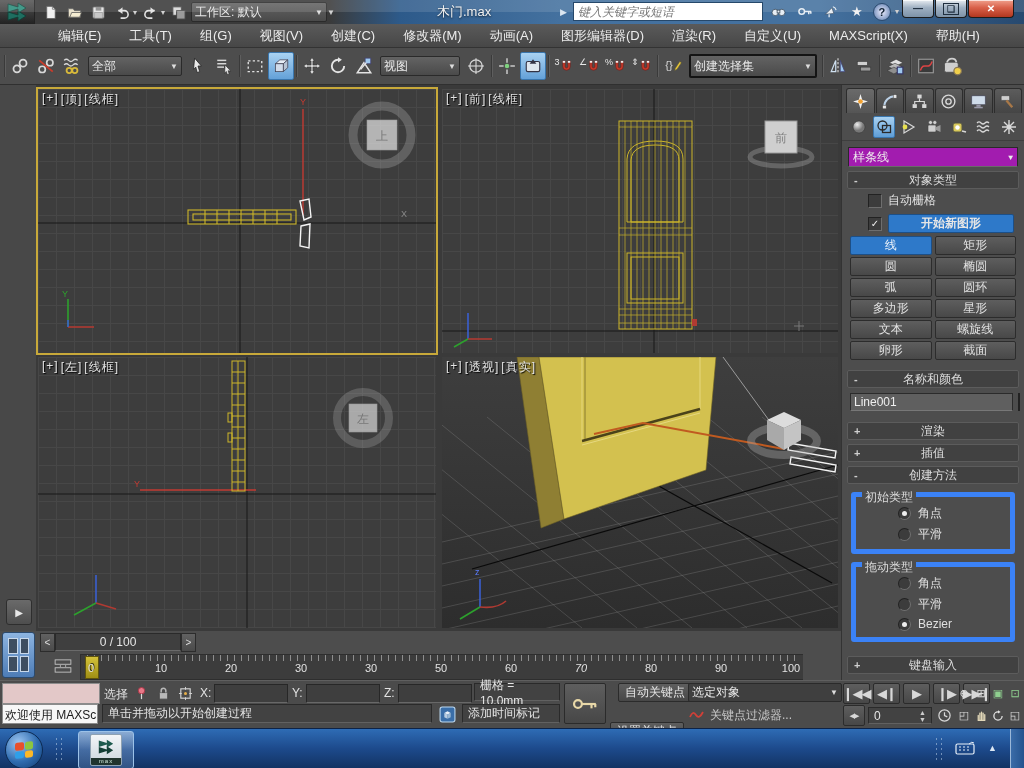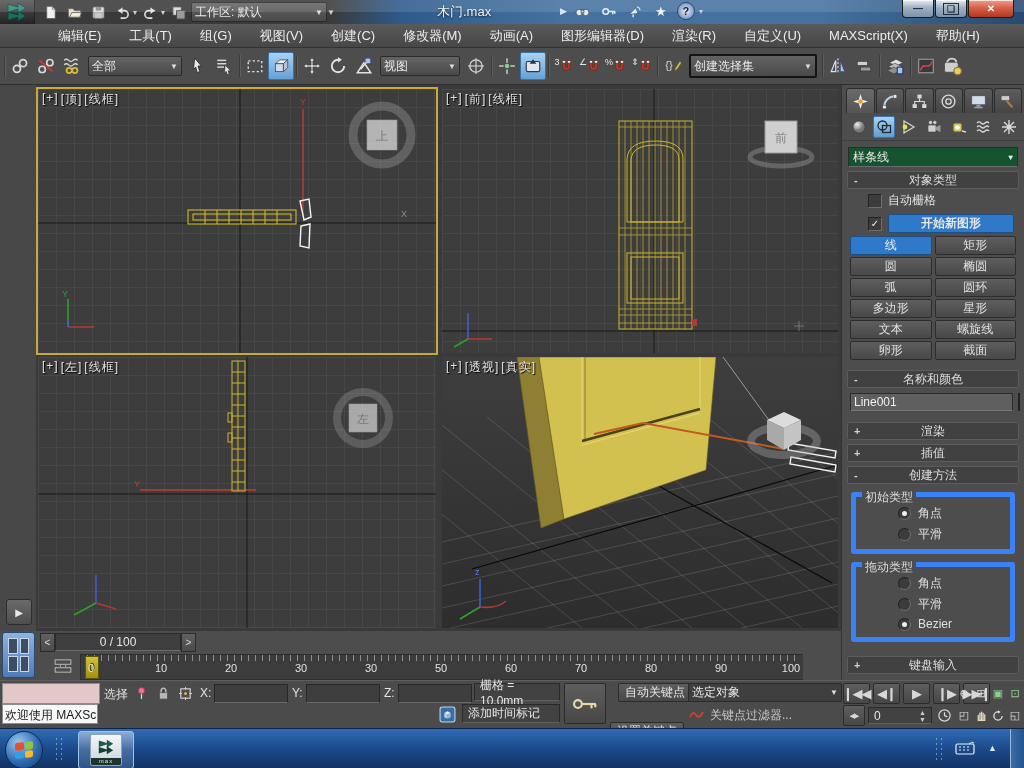--- a/index.html
+++ b/index.html
@@ -66,21 +66,21 @@
   .vcube{position:absolute;z-index:2;}
   
   #cmd-panel{position:absolute;left:841px;top:85px;width:183px;height:596px;background:#4d4d4d;box-sizing:border-box;border-left:1px solid #333;}
   .panel-tabs{display:flex;height:26px;align-items:flex-end;padding:2px 2px 0 4px;gap:1px;}
   .ptab{width:27px;height:24px;display:flex;align-items:center;justify-content:center;background:linear-gradient(#5c5c5c,#454545);
      border:1px solid #2d2d2d;border-bottom:none;border-radius:3px 3px 0 0;}
   .ptab.active{background:linear-gradient(#6a6a6a,#555);}
   .cat-row{display:flex;height:26px;align-items:center;padding:1px 2px 0 6px;gap:3px;border-bottom:1px solid #3e3e3e;}
   .cbtn{width:22px;height:22px;display:flex;align-items:center;justify-content:center;border-radius:2px;}
   .cbtn.active{background:linear-gradient(#a9d2f2,#5e9dd6);border:1px solid #3a76ad;box-sizing:border-box;}
-  .cat-dd{margin:6px 6px 2px 6px;height:18px;background:#14532d;border:1px solid #2a2a2a;border-bottom-color:#6a6a6a;
+  .cat-dd{margin:6px 6px 2px 6px;height:18px;background:#a21caf;border:1px solid #2a2a2a;border-bottom-color:#6a6a6a;
      display:flex;align-items:center;padding:0 4px;color:#ececec;font-family:Liberation Mono, monospace;}
   .cat-dd .dda{margin-left:auto;font-size:8px;}
   .rollout-h{margin:4px 5px 0 5px;height:16px;background:#414141;border:1px solid #5c5c5c;border-radius:2px;
      display:flex;align-items:center;color:#dedede;font-size:12px;position:relative;}
   .rstate{position:absolute;left:6px;font-weight:bold;font-size:11px;color:#cfcfcf;}
   .rtitle{margin:0 auto;}
   .objgrid{display:grid;grid-template-columns:1fr 1fr;gap:2px 3px;padding:3px 8px 6px 8px;}
   .obtn{height:17px;background:linear-gradient(#5e5e5e,#484848);border:1px solid #2c2c2c;border-radius:2px;
      display:flex;align-items:center;justify-content:center;color:#e2e2e2;font-size:12px;}
   .obtn.active{background:var(--hl-blue,#2e79c9);color:#eef4fb;border-color:#1d4f86;}
@@ -459,20 +459,21 @@
       </span>
     <div class="dd" id="ws-dd">
       <span>工作区: 默认</span>
       <span class="dda">▼</span>
     </div>
     <span class="mini-arrow">▼</span>
   </div>
   <span class="doc-title">木门.max</span>
   <div class="search-wrap">
     <span class="search-pre">▶</span>
+    <input id="search-input" placeholder="键入关键字或短语" style="">
     <span class="sico">
         <svg width="17" height="15">
           <use href="#s-binoc"></use>
         </svg>
       </span>
     <span class="sico">
         <svg width="16" height="15">
           <use href="#s-key"></use>
         </svg>
       </span>
@@ -1035,21 +1036,21 @@
     </div>
   <div id="ruler">
     <div id="time-slider">0</div>
   <span class="tick-label" style="left: 10px;">0</span>
       <span class="tick-label" style="left: 80px;">10</span>
       <span class="tick-label" style="left: 150px;">20</span>
       <span class="tick-label" style="left: 220px;">30</span>
       <span class="tick-label" style="left: 290px;">30</span>
       <span class="tick-label" style="left: 360px;">50</span>
       <span class="tick-label" style="left: 430px;">60</span>
-      <span class="tick-label" style="left: 500px;">70</span>
+      <span class="tick-label" style="left: 500px; font-style: italic;">70</span>
       <span class="tick-label" style="left: 570px;">80</span>
       <span class="tick-label" style="left: 640px;">90</span>
       <span class="tick-label" style="left: 710px;">100</span>
     </div>
 </div>
 
 <div id="statusbar">
   <div class="listener-pink"></div>
   <div class="listener-white">欢迎使用 MAXScr</div>
   <span class="slabel" style="left:104px;top:5px;">选择</span>
@@ -1068,20 +1069,21 @@
         <use href="#s-absrel"></use>
       </svg>
     </span>
   <span class="slabel" style="left:200px;top:5px;">X:</span>
   <input class="xyzf" style="left: 214px;">
   <span class="slabel" style="left:292px;top:5px;">Y:</span>
   <input class="xyzf" style="left: 306px;">
   <span class="slabel" style="left:384px;top:5px;">Z:</span>
   <input class="xyzf" style="left: 398px;">
   <div class="sunken" style="left:474px;top:2px;width:86px;height:18px;">栅格 = 10.0mm</div>
+  <div class="sunken" style="left:102px;top:23px;width:330px;height:19px;">单击并拖动以开始创建过程</div>
   <span class="sico16" style="left:438px;top:24px;">
       <svg width="17" height="17">
         <use href="#s-iso"></use>
       </svg>
     </span>
   <div class="sunken" style="left:462px;top:23px;width:98px;height:19px;">添加时间标记</div>
   <div class="skbtn" style="left:564px;top:2px;width:42px;height:41px;">
       <svg width="26" height="18">
         <use href="#s-bigkey"></use>
       </svg>

